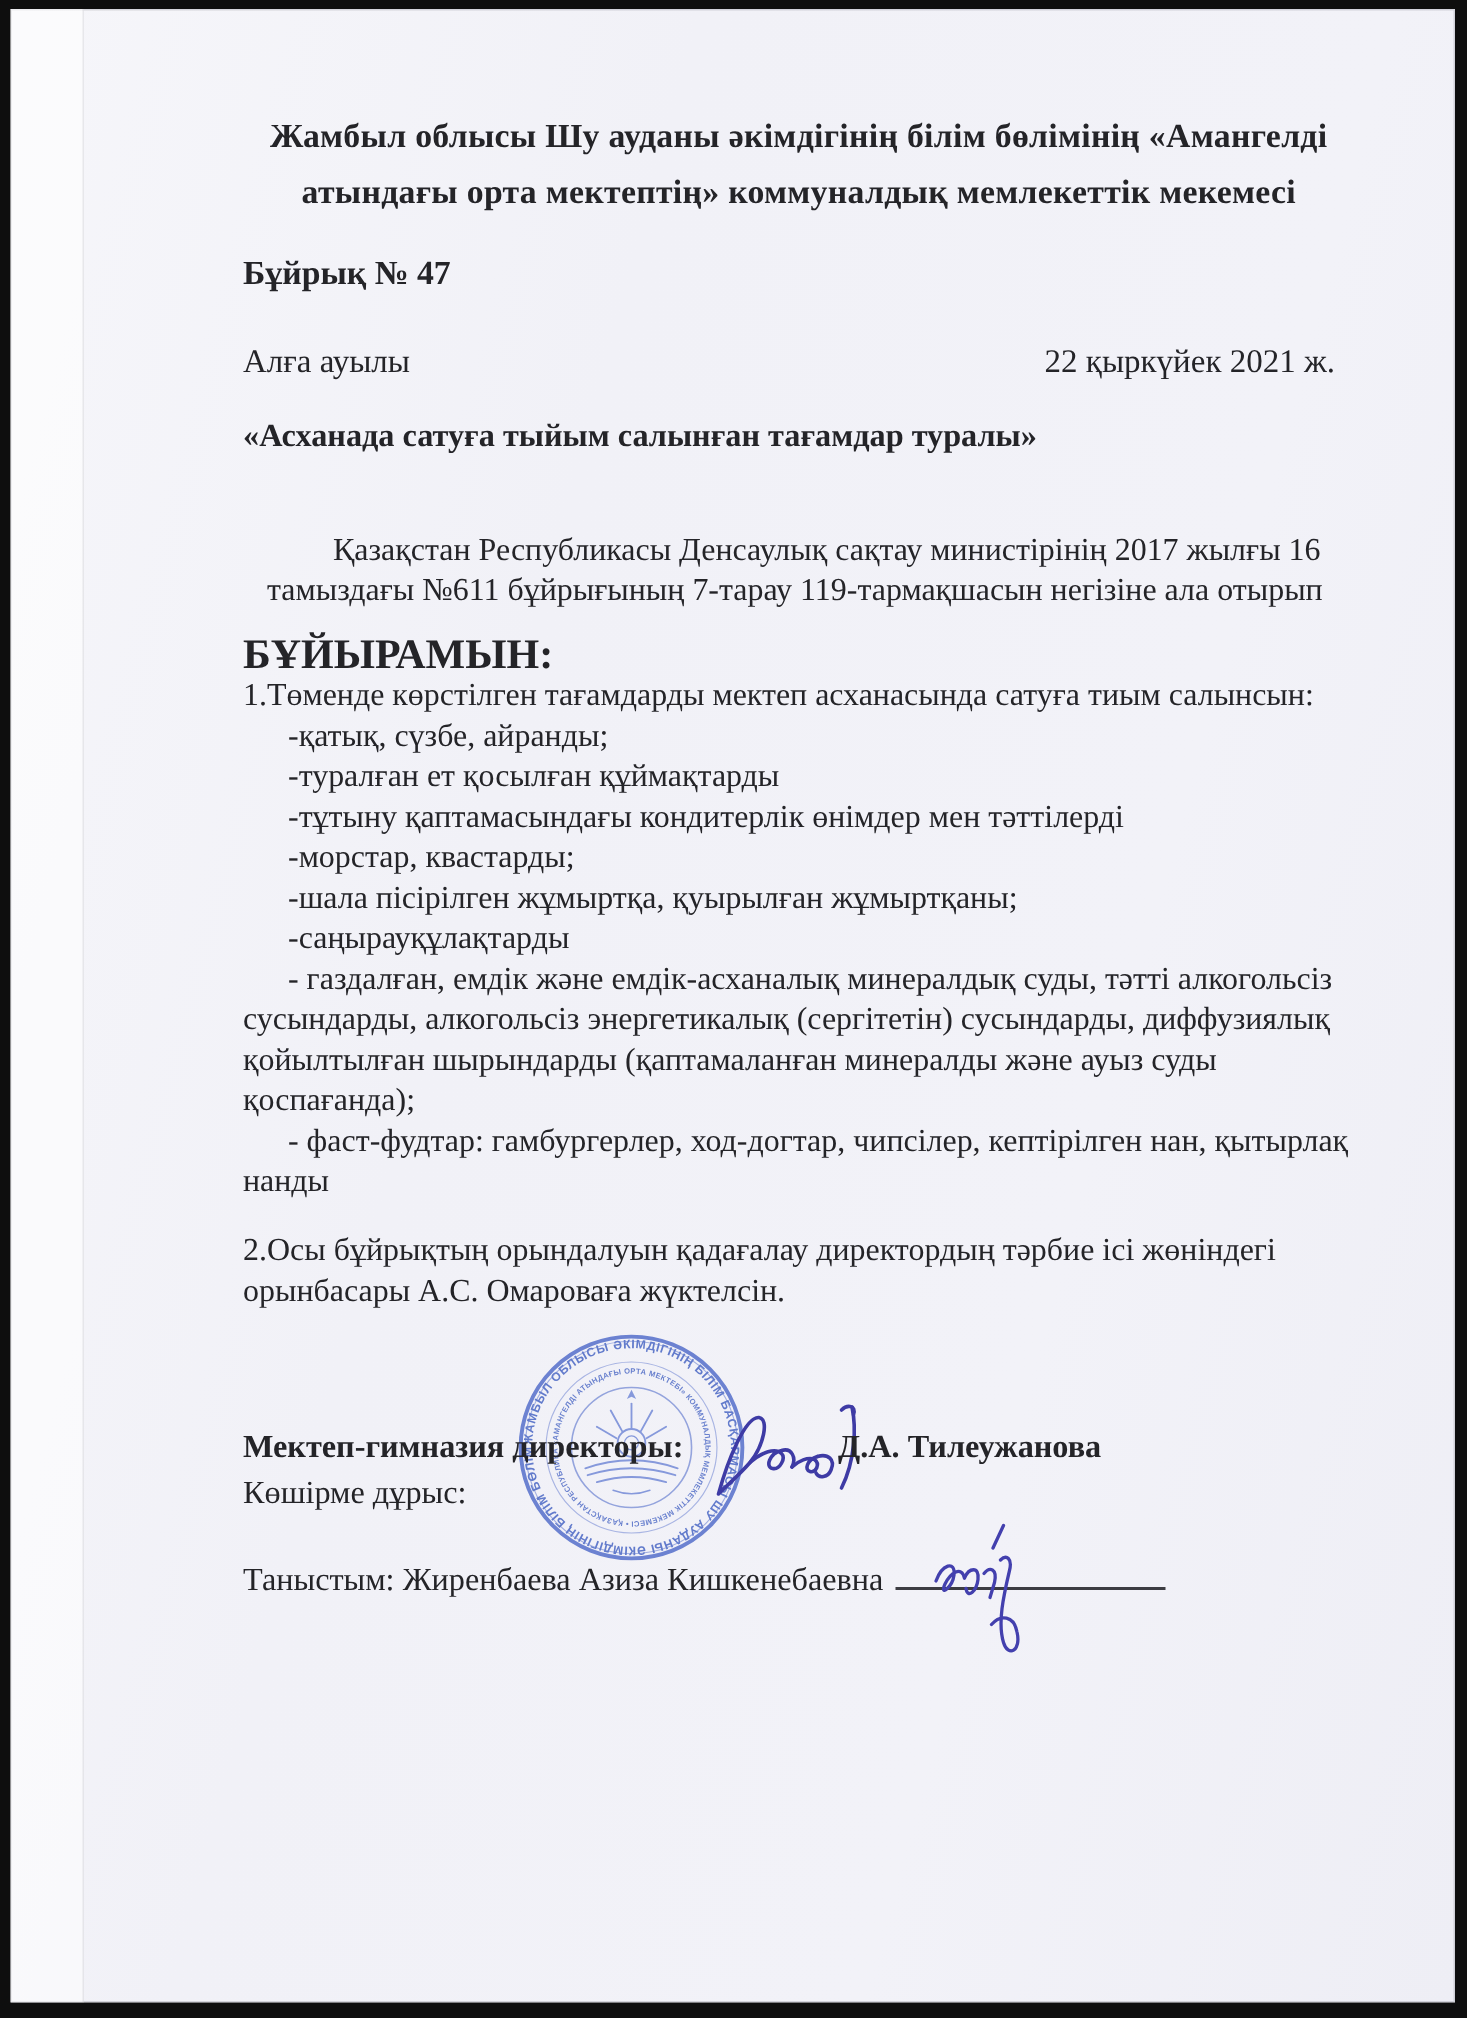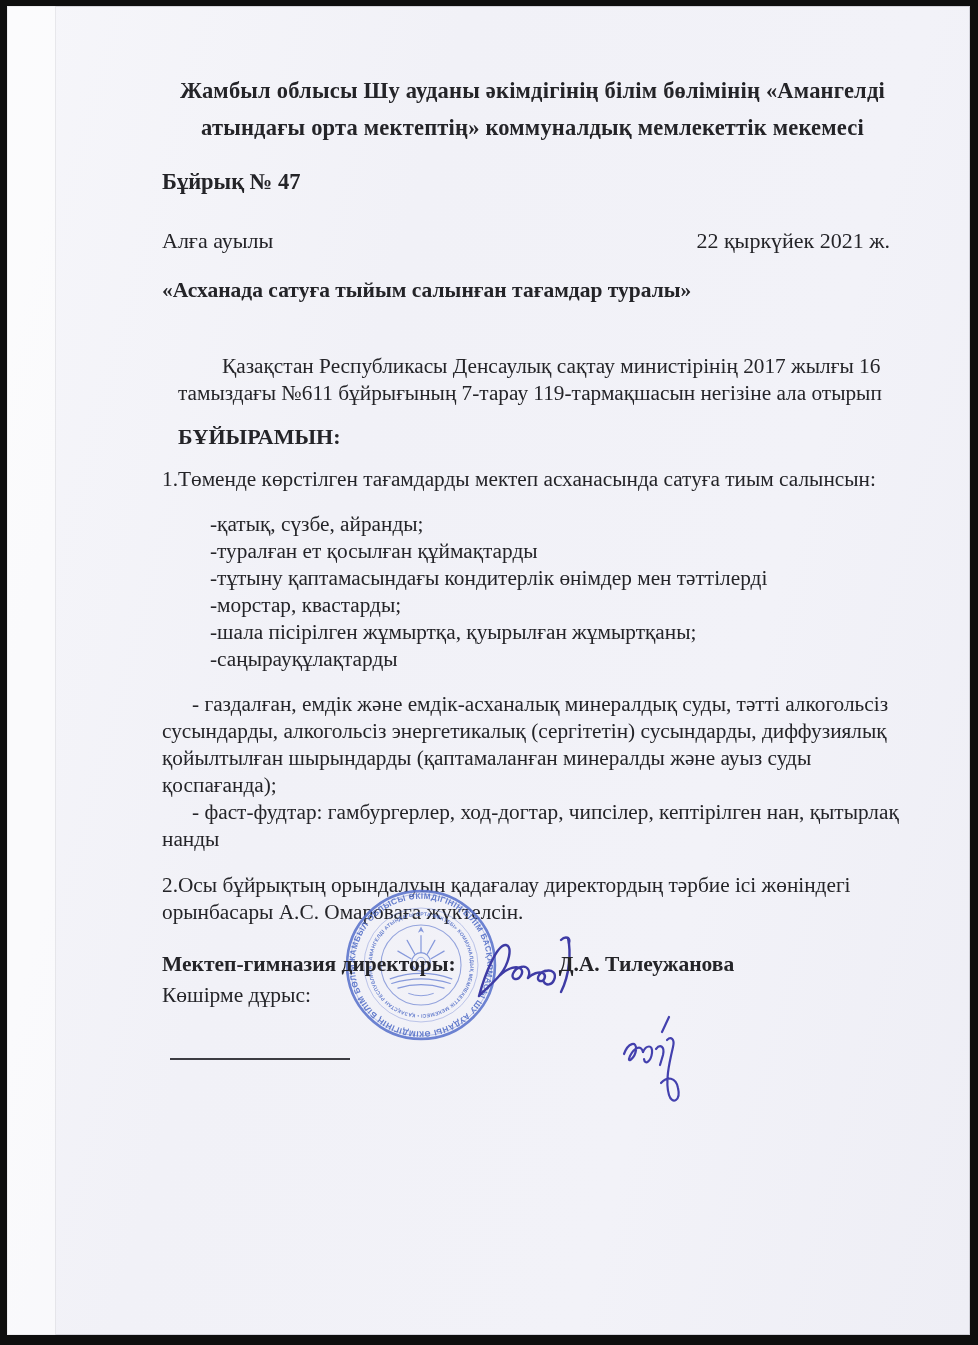--- a/index.html
+++ b/index.html
@@ -32,23 +32,23 @@
   .place-date{
     position:absolute;left:155px;top:222px;width:728px;
     display:flex;justify-content:space-between;font-size:22px;
   }
   .subject{position:absolute;left:155px;top:272px;font-weight:bold;font-size:21.5px;}
   .flow{
     position:absolute;left:155px;top:331px;width:752px;
     font-size:21.3px;line-height:27px;
   }
   .preamble{margin:16px;text-indent:44px;}
-  .resolve{margin:16px;font-weight:bold;font-size:22px;}
+  .resolve{margin:0;font-weight:bold;font-size:28px;}
   .intro{margin:0;}
-  .plist{margin:18px;padding:0;list-style:none;}
+  .plist{margin:0;padding:0;list-style:none;}
   .plist li{padding-left:30px;}
   .hang{margin:0;text-indent:30px;}
   .item2{margin:19px 0 0 0;}
   .sign-row{position:absolute;left:155px;font-size:21.5px;white-space:nowrap;}
   .dir-row{top:946px;}
   .dir-label{font-weight:bold;}
   .dir-name{font-weight:bold;margin-left:103px;}
   .copy-row{top:977px;}
   .ack-row{top:1034px;}
   .sig-line{
@@ -139,21 +139,21 @@
     </g>
   </svg>
 
   <div class="sign-row dir-row ink">
     <span class="dir-label">Мектеп-гимназия директоры:</span><span class="dir-name">Д.А. Тилеужанова</span>
   </div>
 
   <div class="sign-row copy-row ink">Көшірме дұрыс:</div>
 
   <div class="sign-row ack-row ink">
-    <span class="sig-line"></span>
+    <span>Таныстым: Жиренбаева Азиза Кишкенебаевна</span><span class="sig-line"></span>
   </div>
 
   <svg class="ack-sig" viewBox="0 0 84 100">
     <g stroke="#4340ae" fill="none" stroke-width="2.2" stroke-linecap="round" stroke-linejoin="round">
       <path d="M52,5 L45,20"></path>
       <path d="M7,42 C11,31 20,28 19,38 C18,46 9,53 13,44 C17,36 24,32 26,40"></path>
       <path d="M26,40 C29,33 36,32 35,41 C34,49 28,54 27,47"></path>
       <path d="M39,37 C43,32 48,34 46,43 L43,53"></path>
       <path d="M50,28 C54,24 58,27 56,35 C52,52 48,70 52,83 C55,93 64,89 61,76 C59,65 50,64 44,71"></path>
     </g>

